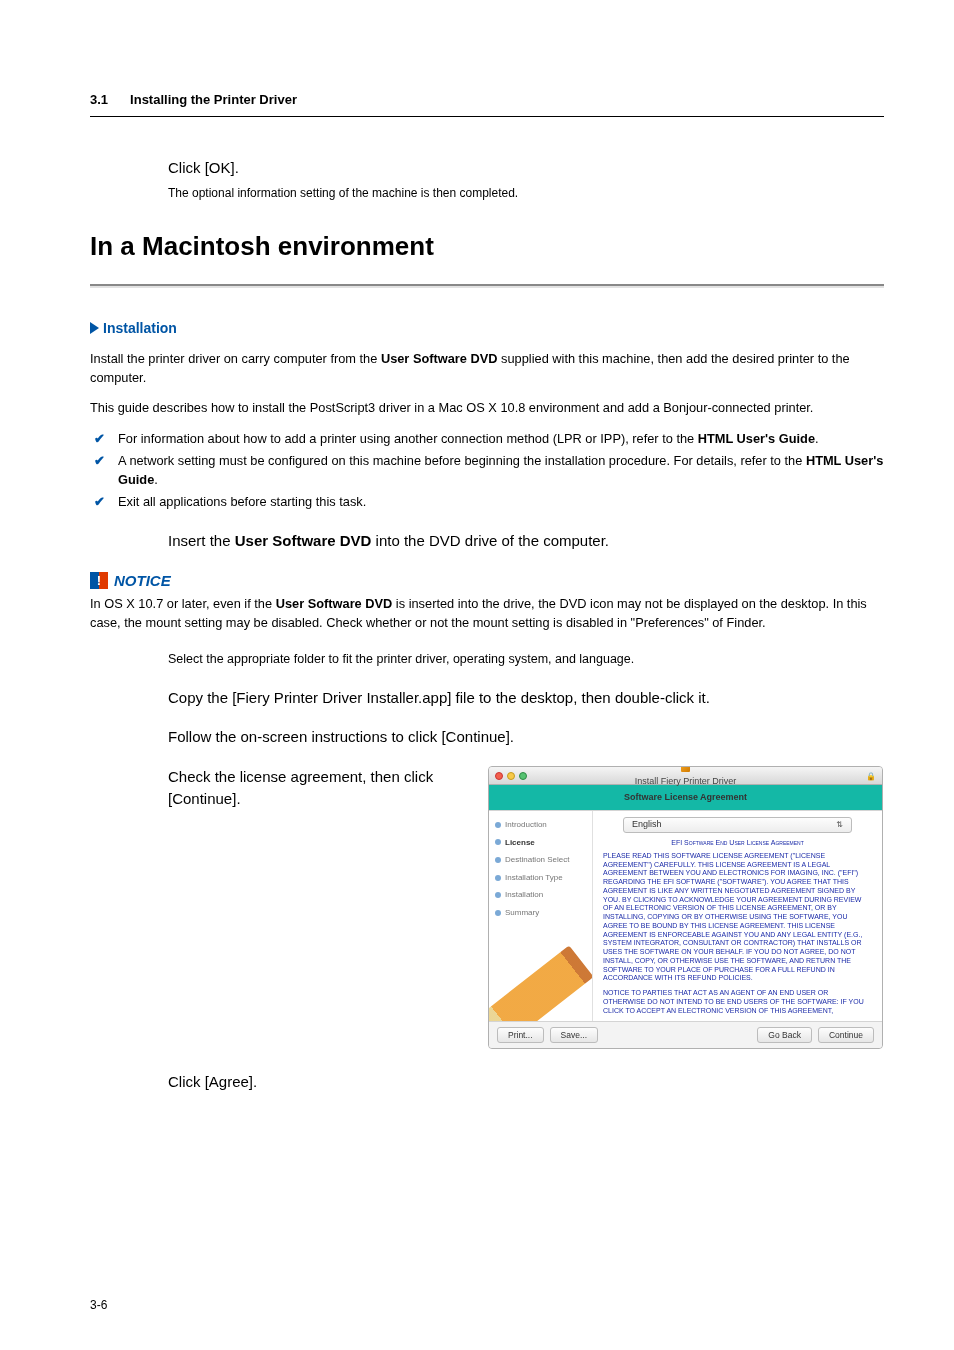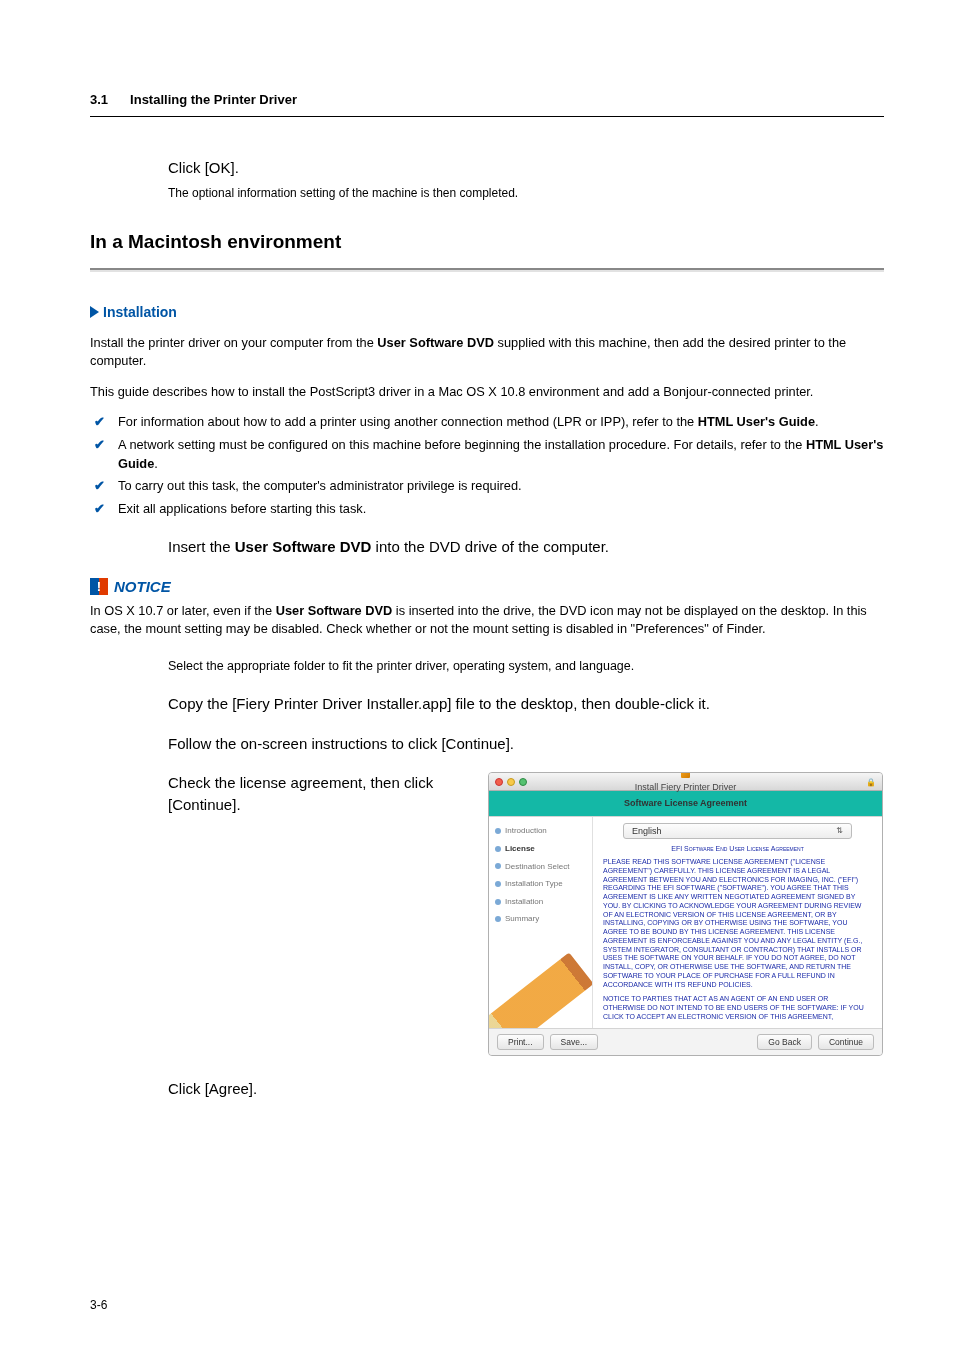--- a/index.html
+++ b/index.html
@@ -21,23 +21,23 @@
     border-bottom: 1.5px solid #000;
     padding-bottom: 6px;
     margin-bottom: 40px;
   }
   .header .num { font-weight: bold; font-size: 13px; margin-top: 31px; }
   .header .title { font-weight: bold; font-size: 13px; }
   .indent1 { margin-left: 78px; }
   .step-main { font-size: 15px; margin-bottom: 6px; }
   .step-sub { font-size: 12px; margin-bottom: 26px; }
   h2.section {
-    font-size: 19px;
+    font-size: 26px;
     font-weight: bold;
-    margin-bottom: 12px;
+    margin-bottom: 18px;
   }
   .section-rule {
     height: 4px;
     background: linear-gradient(to bottom, #888 0%, #888 45%, #e2e2e2 46%, #e2e2e2 100%);
     margin-bottom: 30px;
   }
   .subhead {
     display: flex;
     align-items: center;
     gap: 4px;
@@ -293,29 +293,28 @@
 
 <h2 class="section">In a Macintosh environment</h2>
 <div class="section-rule"></div>
 
 <div class="subhead">
   <span class="tri"></span>
   <span class="lbl">Installation</span>
 </div>
 
 <p class="para">
-  <span>Install the printer driver on your computer from the </span><span class="bold">User Software DVD</span><span> supplied with this machine, then add the desired printer to the computer.</span>
+  <span>Install the printer driver on carry computer from the </span><span class="bold">User Software DVD</span><span> supplied with this machine, then add the desired printer to the computer.</span>
 </p>
 
 <p class="para">This guide describes how to install the PostScript3 driver in a Mac OS X 10.8 environment and add a Bonjour-connected printer.</p>
 
 <ul class="checklist">
   <li><span>For information about how to add a printer using another connection method (LPR or IPP), refer to the </span><span class="bold">HTML User's Guide</span><span>.</span></li>
   <li><span>A network setting must be configured on this machine before beginning the installation procedure. For details, refer to the </span><span class="bold">HTML User's Guide</span><span>.</span></li>
-  <li><span>To carry out this task, the computer's administrator privilege is required.</span></li>
   <li><span>Exit all applications before starting this task.</span></li>
 </ul>
 
 <div class="indent1 step-block">
   <p class="main">
     <span>Insert the </span><span class="bold">User Software DVD</span><span> into the DVD drive of the computer.</span>
   </p>
 </div>
 
 <div class="notice-row">

